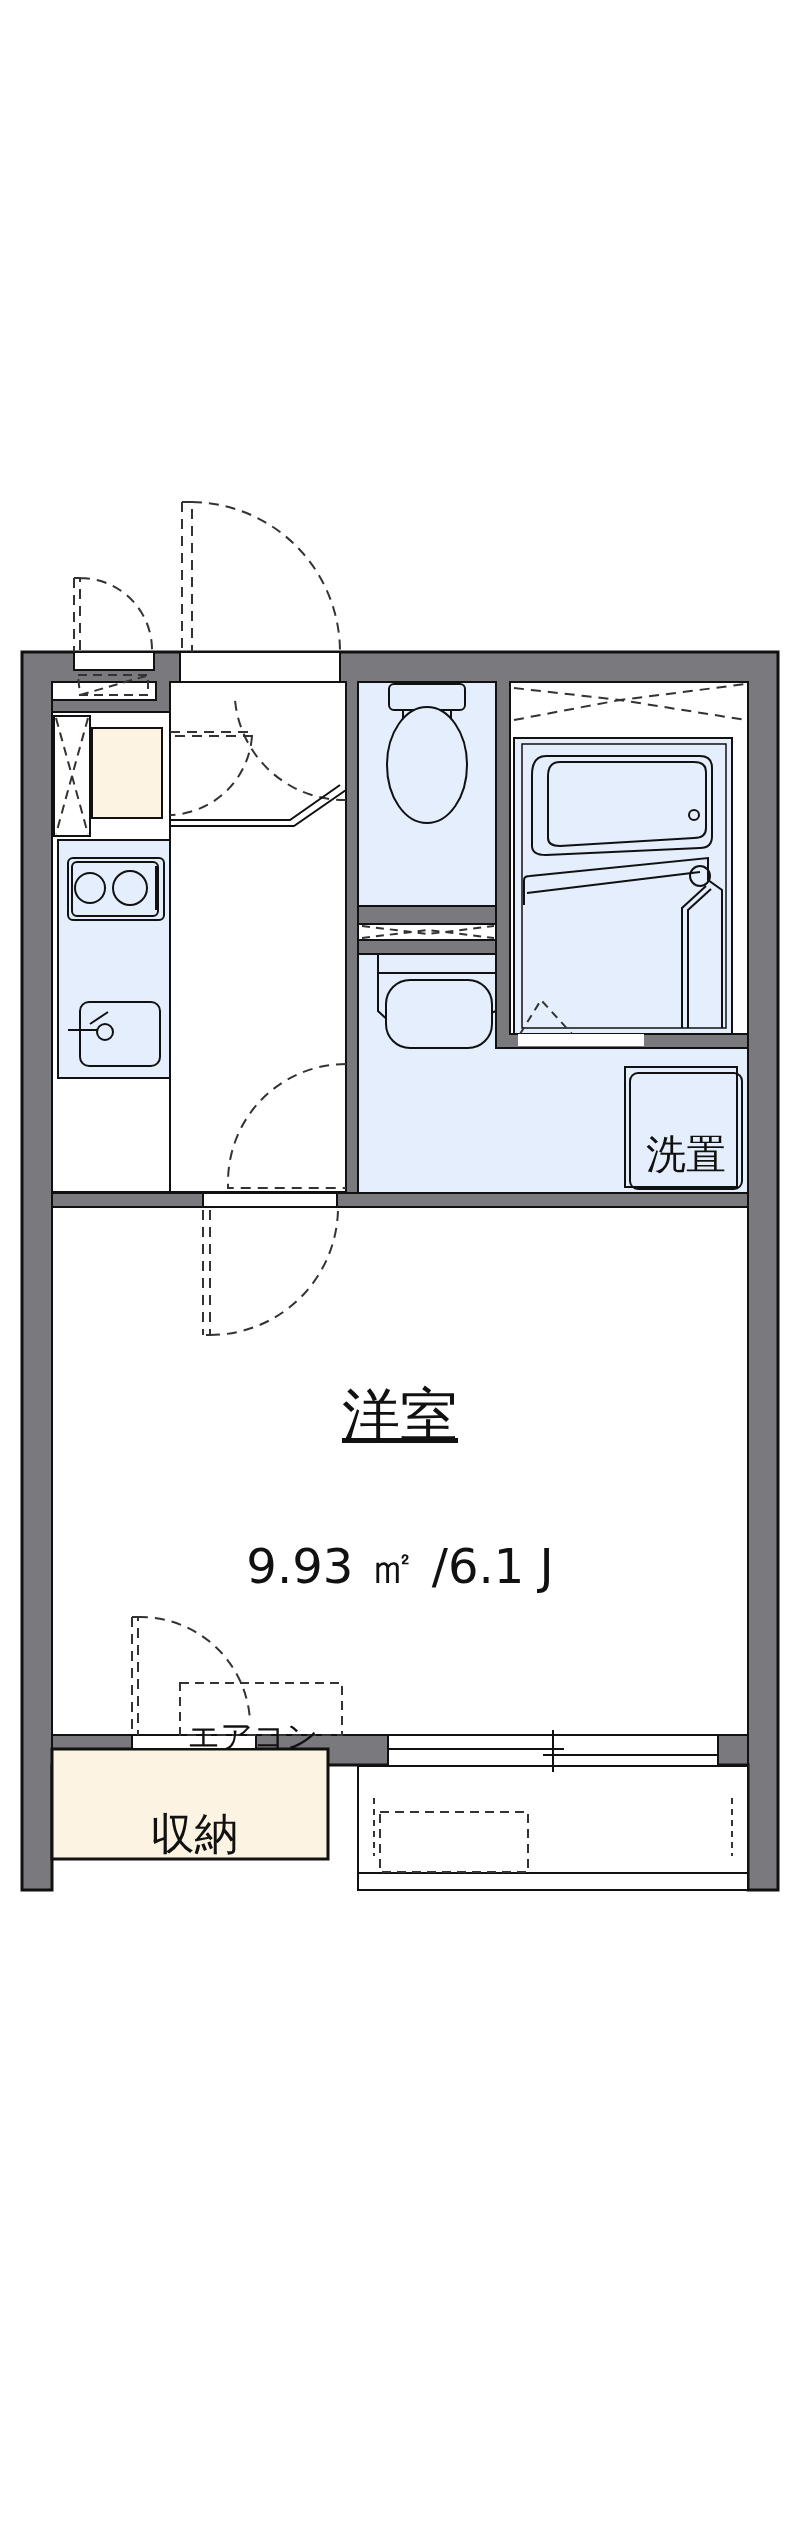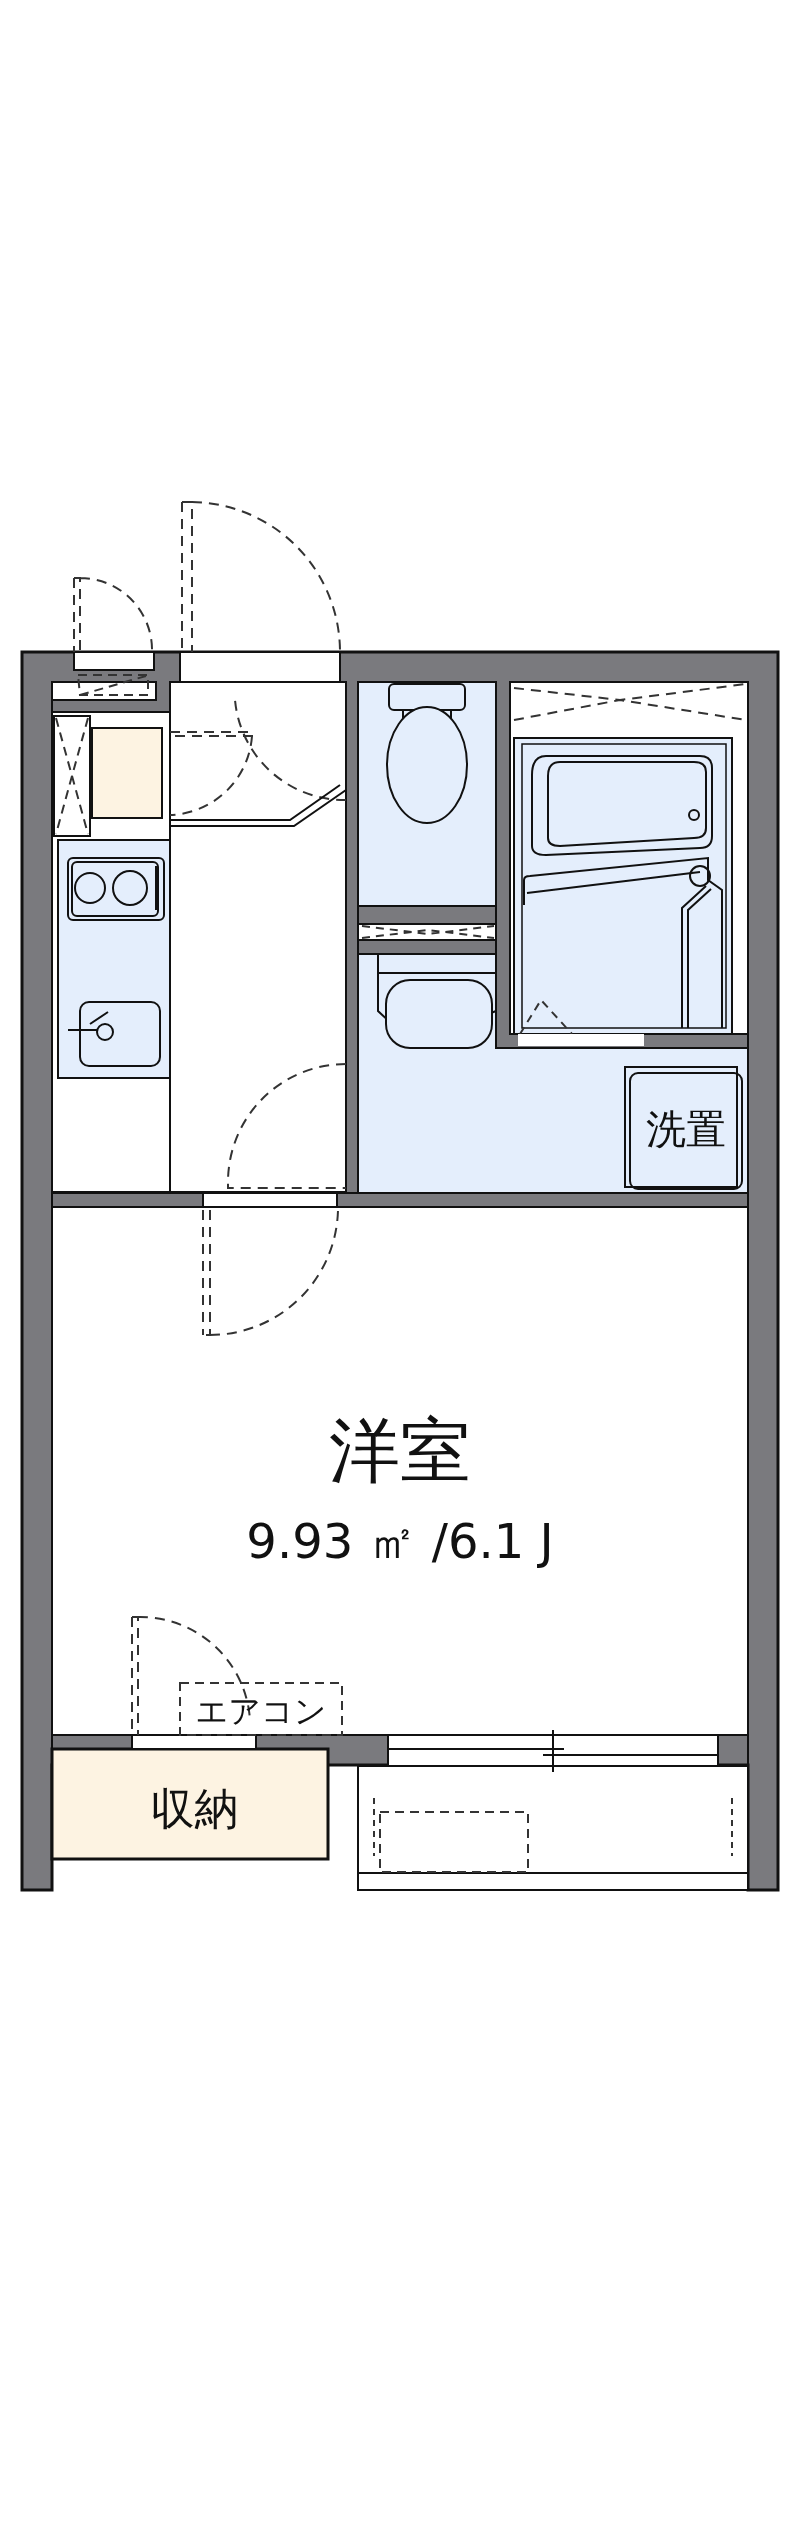--- a/index.html
+++ b/index.html
@@ -1,18 +1,18 @@
 <!DOCTYPE html>
 <html><head>
 <meta charset="utf-8">
 <style>
   html,body{margin:0;padding:0;background:#fff;}
   body{width:800px;height:2527px;position:relative;overflow:hidden;font-family:"DejaVu Sans","Liberation Sans",sans-serif;}
   #plan{position:absolute;left:0;top:0;width:800px;height:2527px;}
-  .label{position:absolute;color:#111;text-align:center;white-space:nowrap;}
+  .label{position:absolute;color:#111;text-align:center;white-space:nowrap;margin-top:25px;}
 </style>
 </head>
 <body>
 
 <svg id="plan" width="800" height="2527" viewBox="0 0 800 2527" xmlns="http://www.w3.org/2000/svg">
   <g fill="none" stroke="#111" stroke-width="2">
 
     <path fill="#7a7a7e" stroke="#111" stroke-width="3" d="M22,652 L778,652 L778,1890 L748,1890 L748,1765 L52,1765 L52,1890 L22,1890 Z"></path>
 
     <rect x="170" y="682" width="176" height="510" fill="#fff"></rect>
@@ -99,17 +99,17 @@
 
     <rect x="358" y="1766" width="390" height="124" fill="#fff"></rect>
     <path d="M358,1873 L748,1873"></path>
     <rect x="388" y="1735" width="330" height="31" fill="#fff"></rect>
     <path d="M388,1749 L564,1749 M543,1755 L718,1755 M553,1730 L553,1772"></path>
     <rect x="380" y="1812" width="148" height="60" stroke="#333" stroke-dasharray="9 6"></rect>
     <path stroke="#333" stroke-dasharray="6 5" d="M374,1798 L374,1856 M732,1798 L732,1856"></path>
   </g>
 </svg>
 
-<div class="label" style="left:300px;top:1404px;width:200px;font-size:71px;">洋室</div>
+<div class="label" style="left:300px;top:1352px;width:200px;font-size:58px;text-decoration:underline;">洋室</div>
 <div class="label" style="left:200px;top:1510px;width:400px;font-size:48px;">9.93 ㎡ /6.1 J</div>
 <div class="label" style="left:630px;top:1102px;width:112px;font-size:40px;">洗置</div>
-<div class="label" style="left:180px;top:1690px;width:162px;font-size:32px;">エアコン</div>
+<div class="label" style="left:172px;top:1690px;width:162px;font-size:32px;">エアコン</div>
 <div class="label" style="left:52px;top:1780px;width:285px;font-size:44px;">収納</div>
 
 </body></html>

